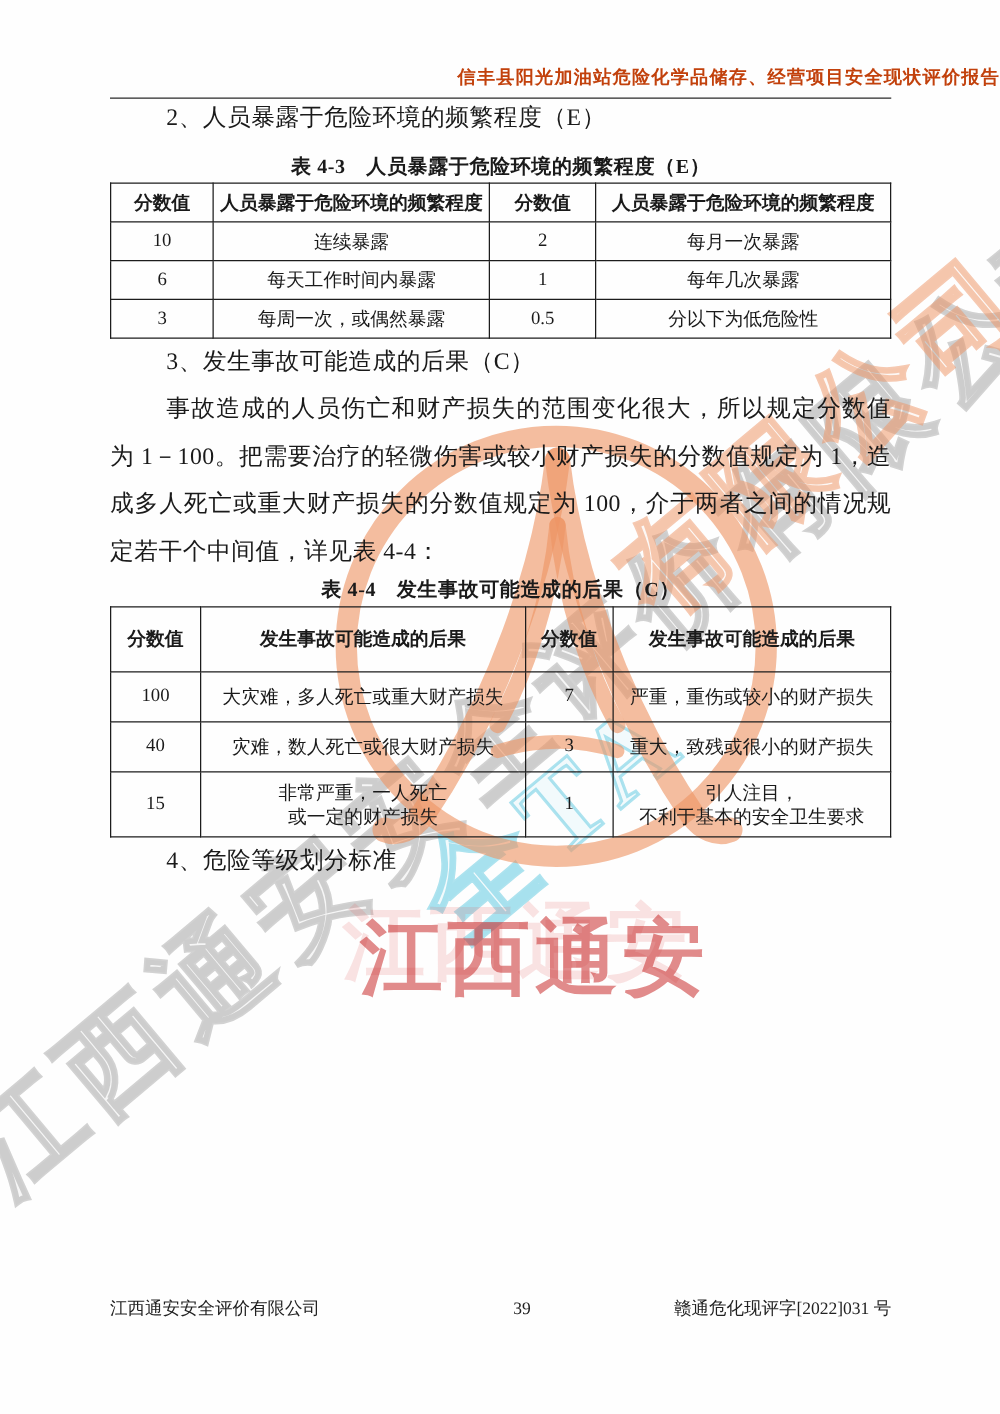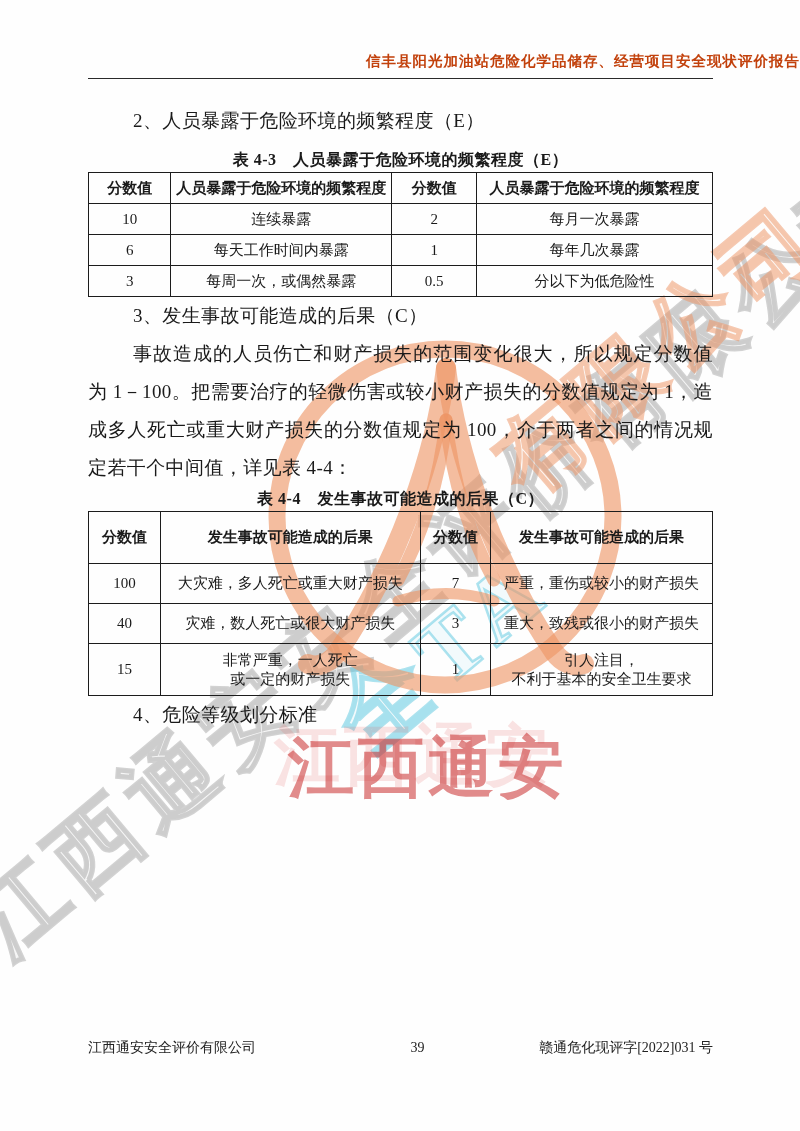--- a/index.html
+++ b/index.html
@@ -34,21 +34,21 @@
     color:rgba(201,44,44,0.55);white-space:nowrap;
     text-shadow:-14px -12px 0 rgba(225,100,100,0.18);
   }
   
   .doc{position:absolute;inset:0;z-index:1;}
   .hdr-title{
     position:absolute;top:52px;left:0;width:100%;
     text-align:right;font-size:14.5px;letter-spacing:1px;color:#c2410c;font-weight:bold;
   }
   .hdr-rule{position:absolute;left:88px;right:87px;top:78px;border-top:1.6px solid #2a2a2a;height:0;}
-  .content{position:absolute;left:88px;right:87px;top:0;padding-top:102px;}
+  .content{position:absolute;left:88px;right:87px;top:0;padding-top:76px;}
   .sec-heading{font-size:19px;line-height:38px;padding-left:45px;letter-spacing:0.4px;}
   .para{
     font-size:19px;line-height:38px;text-indent:45px;letter-spacing:0.4px;
     text-align:justify;margin:0;
   }
   .tbl-caption{
     font-size:16px;line-height:24px;font-weight:bold;text-align:center;letter-spacing:0.5px;
   }
   .cap43{margin-top:8px;}
   table{border-collapse:collapse;width:100%;table-layout:fixed;background:transparent;}

